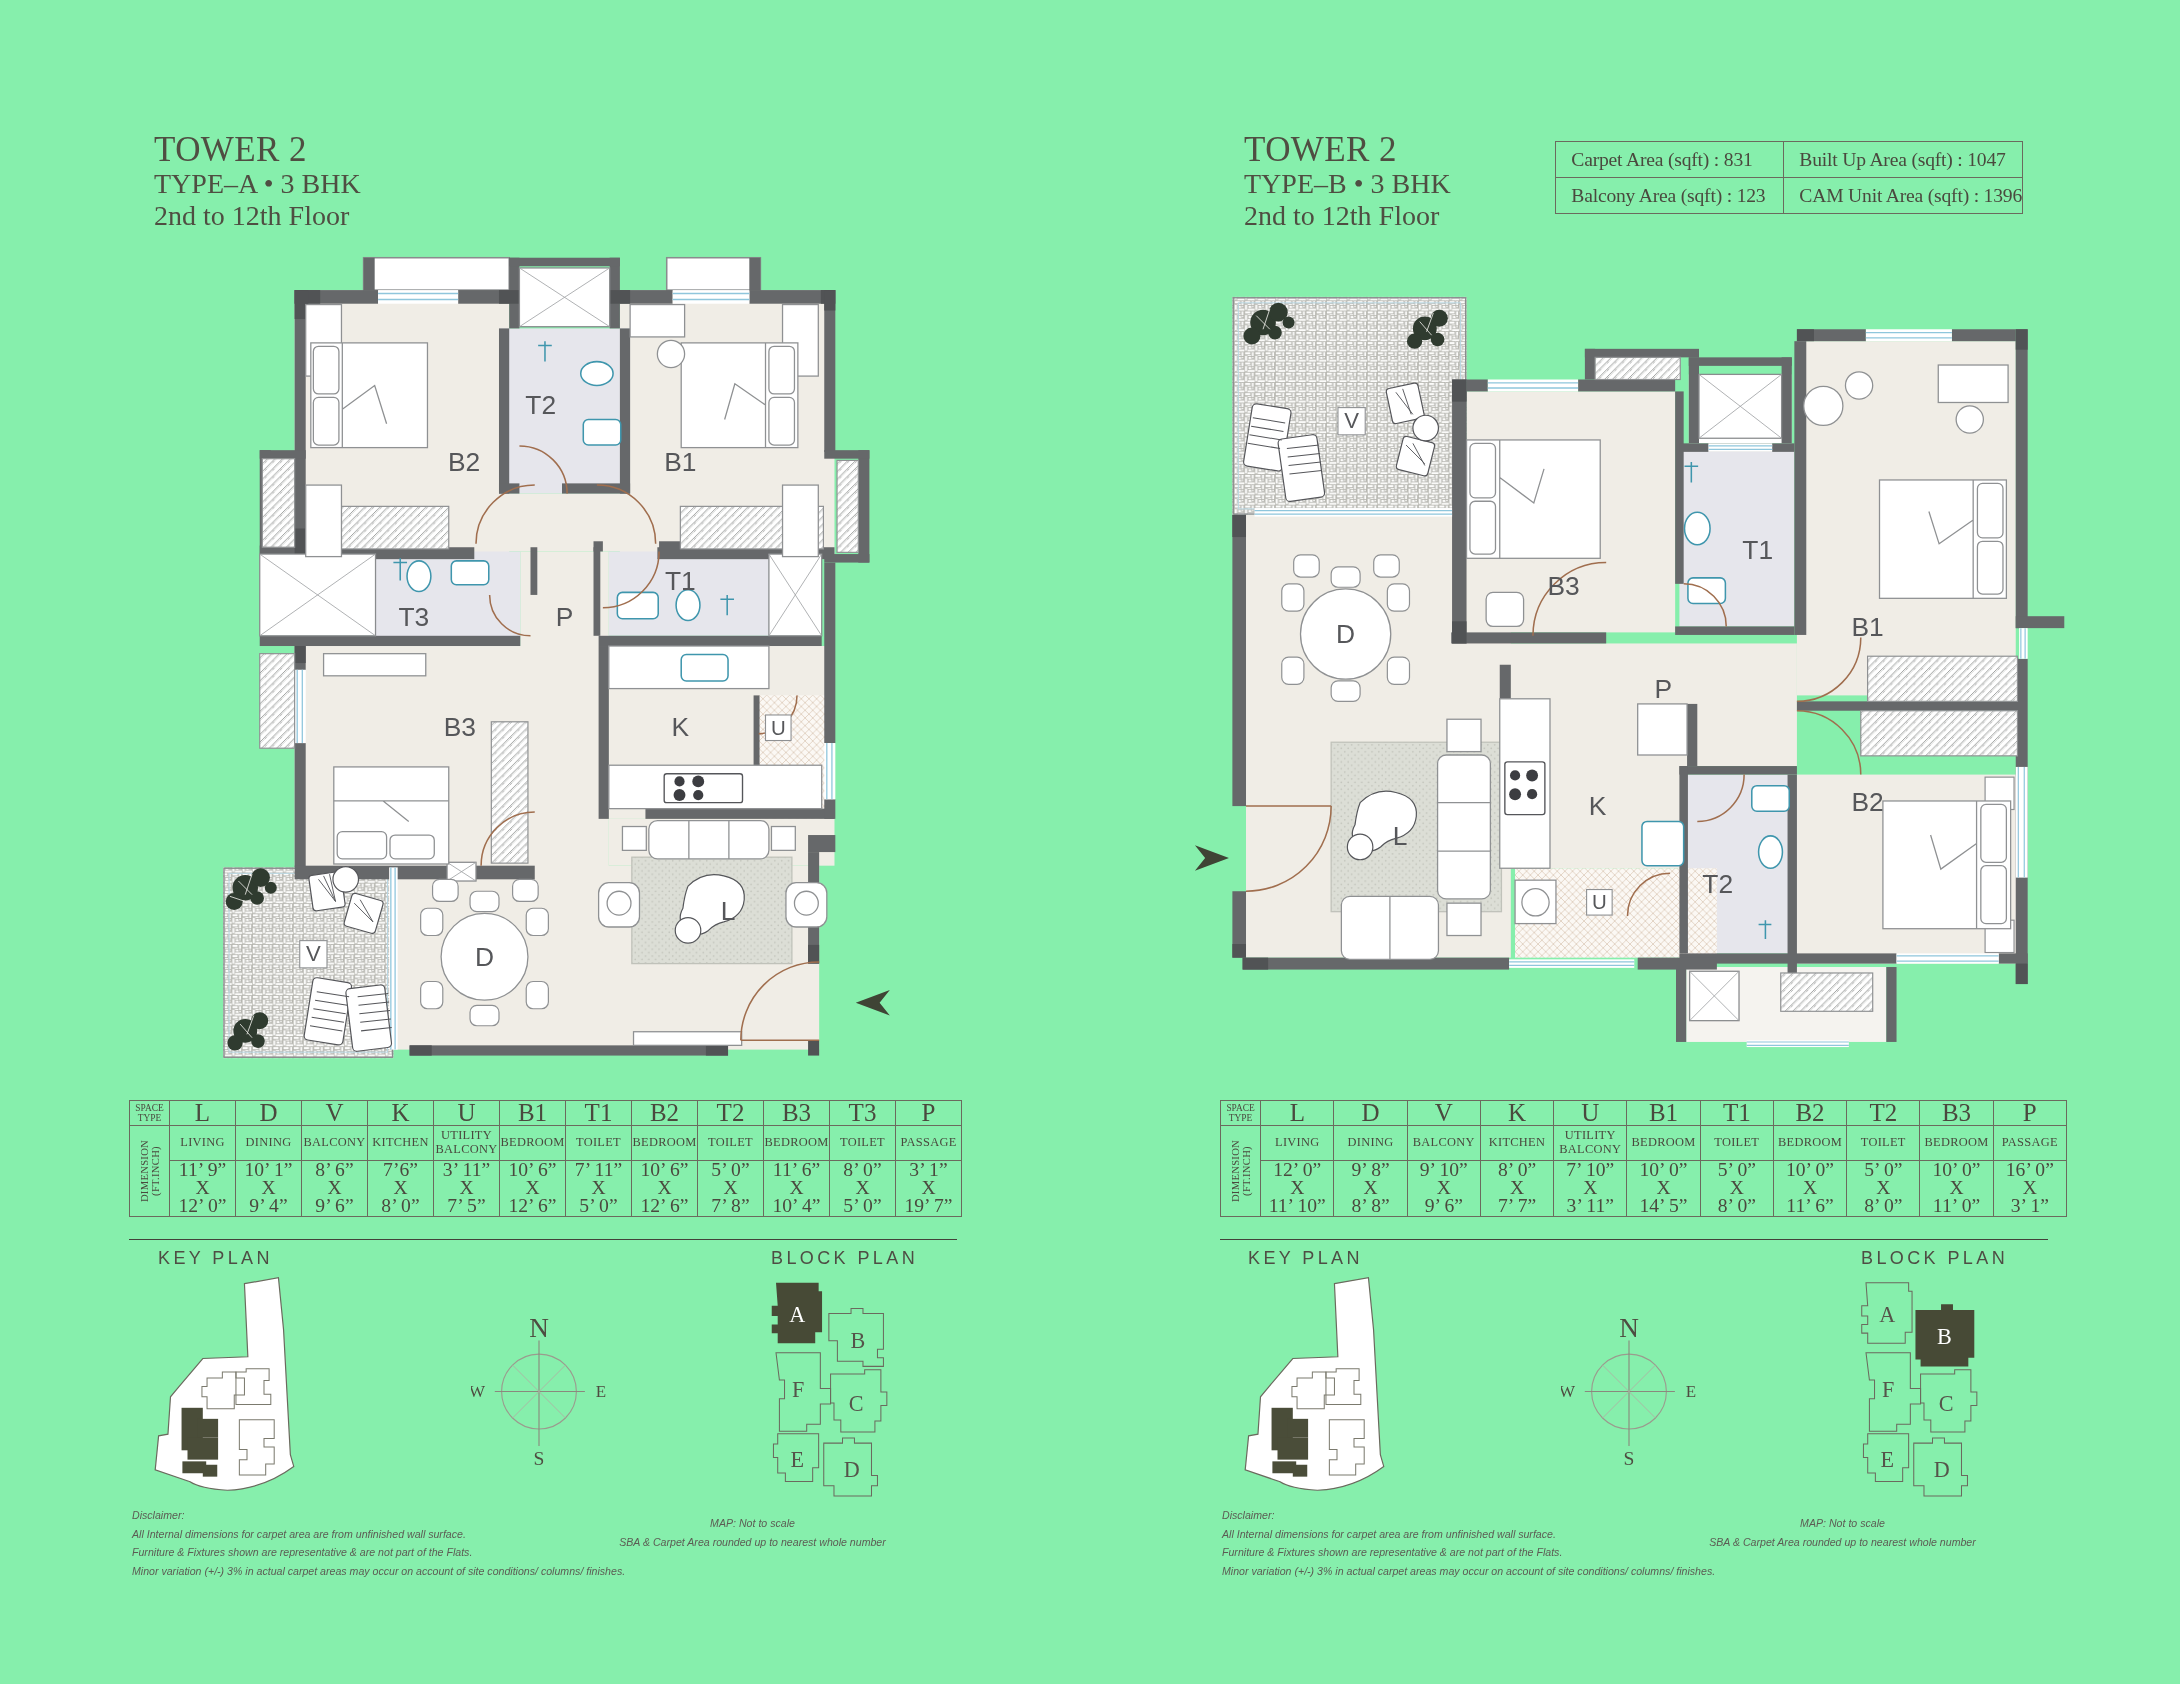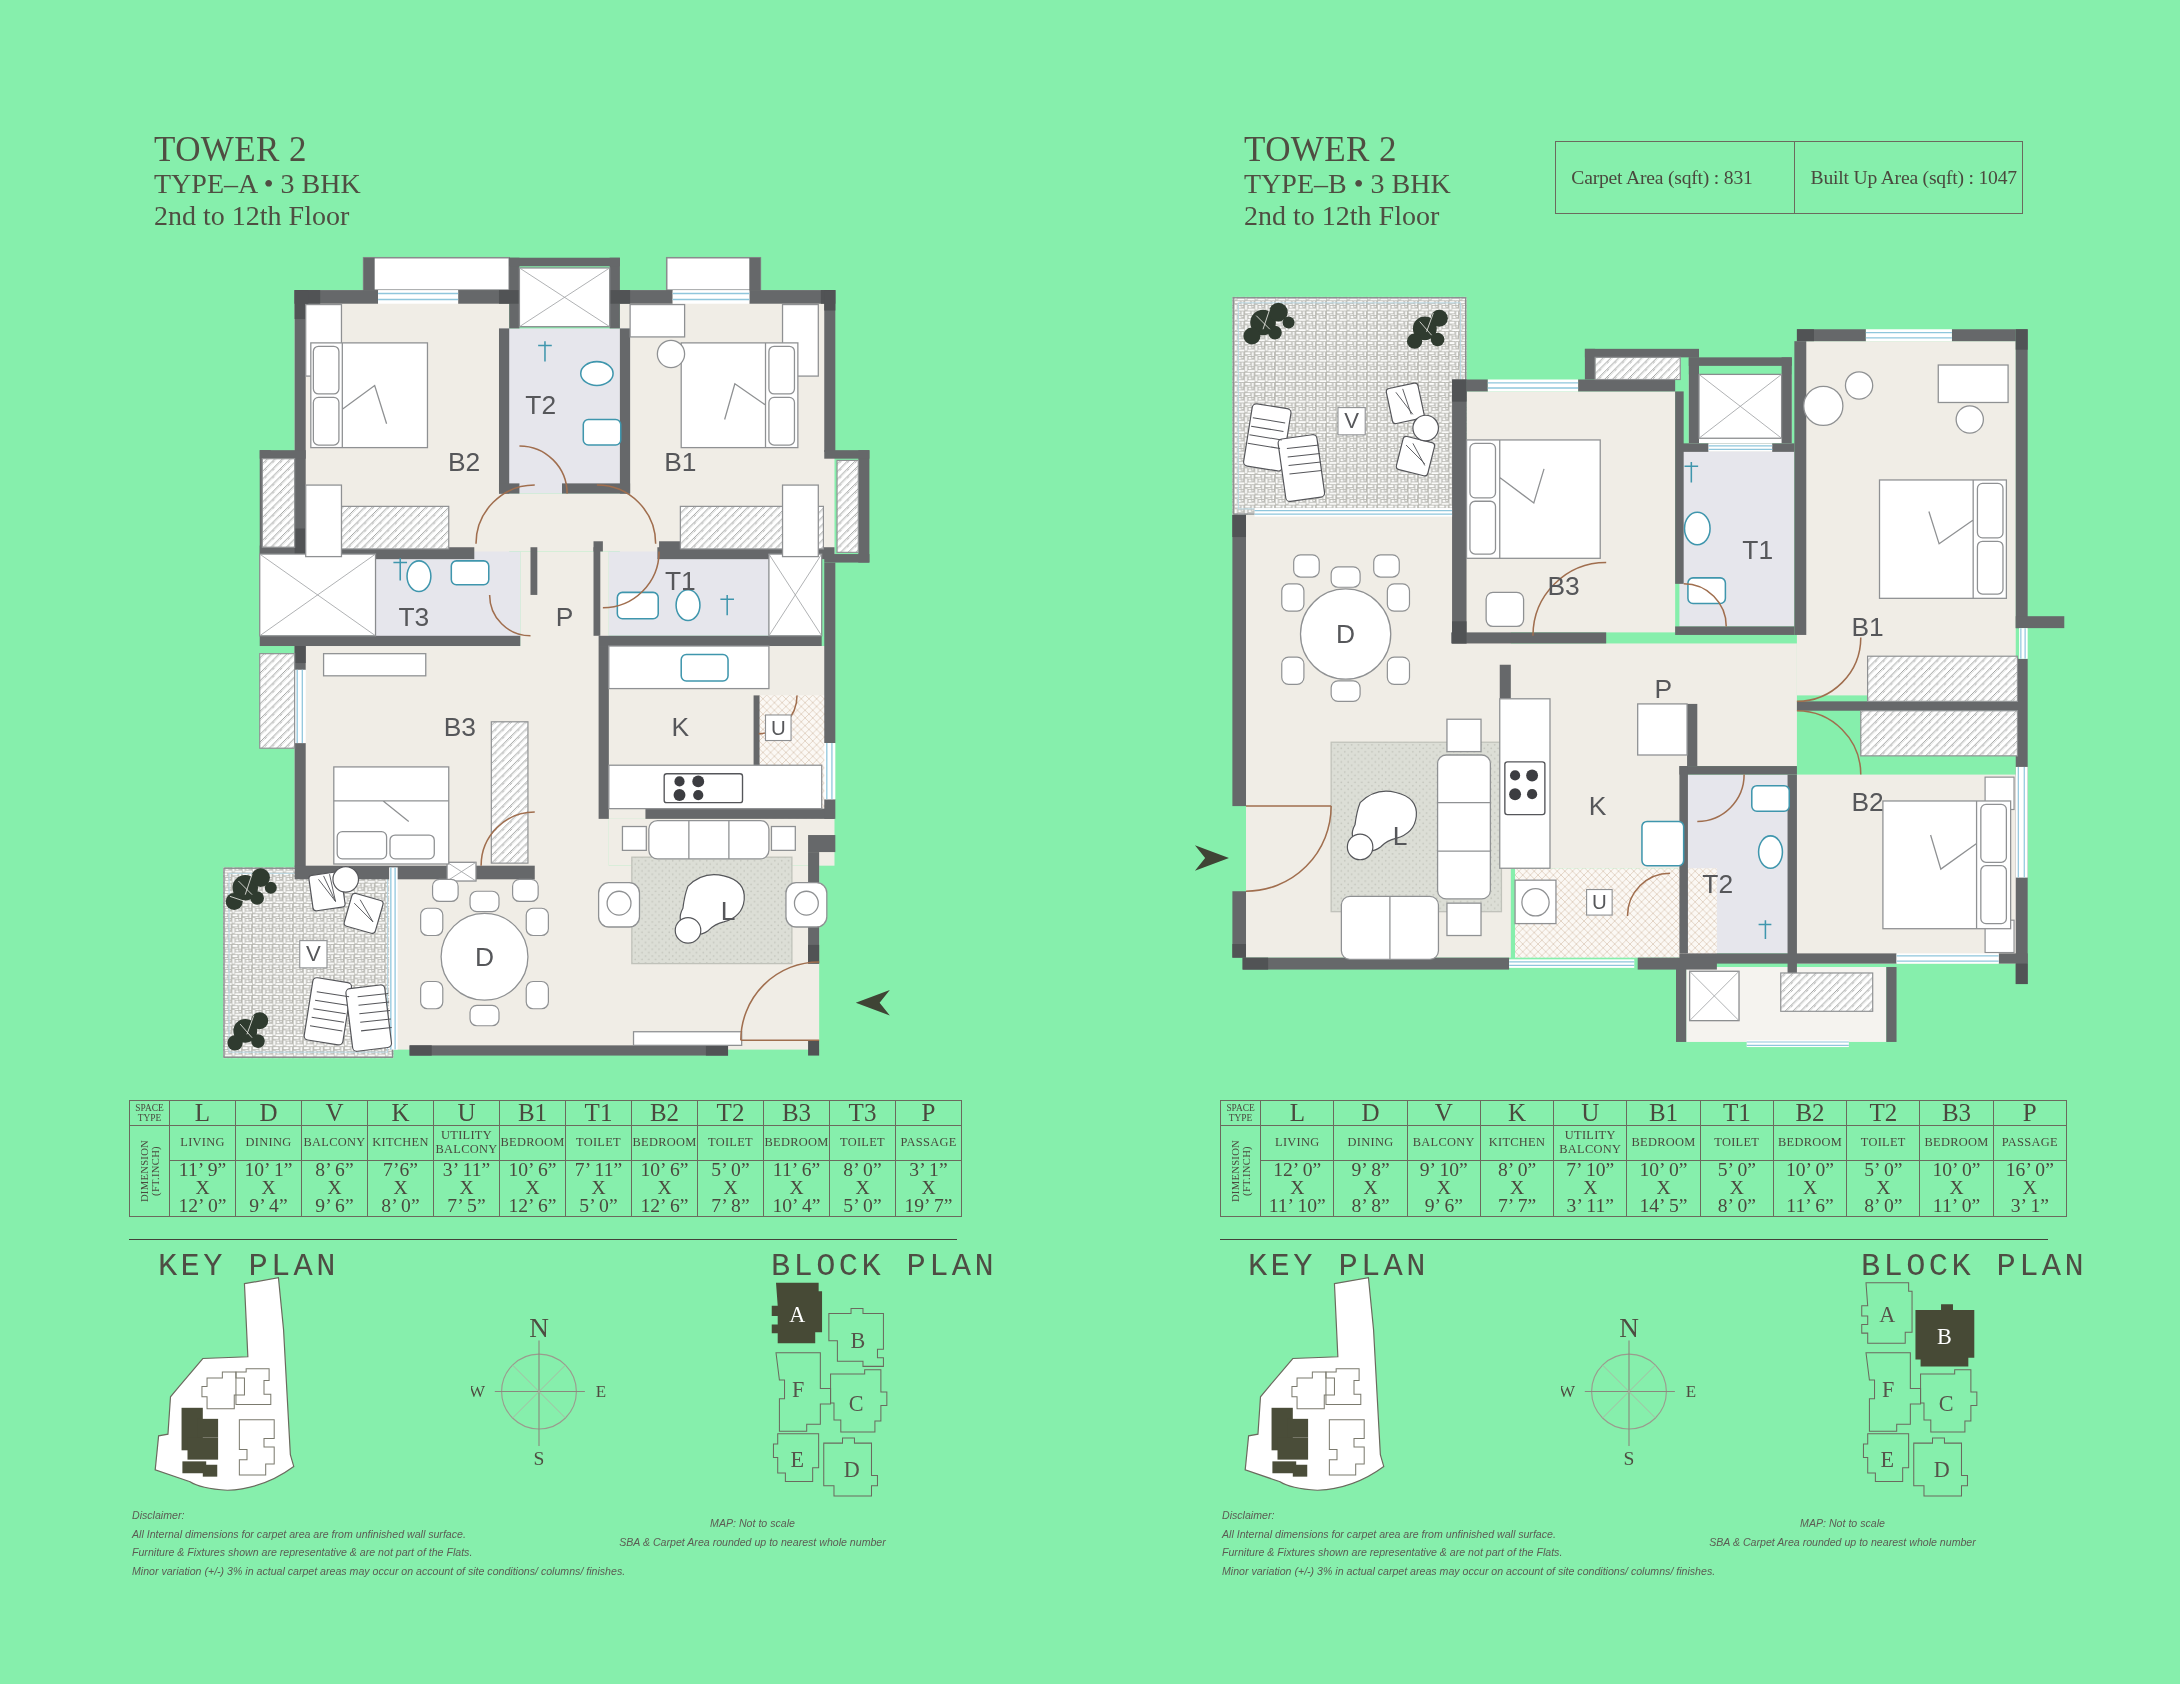--- a/index.html
+++ b/index.html
@@ -9,21 +9,21 @@
 .t1{font-size:35px;letter-spacing:0.4px;line-height:37px}
 .t2{font-size:28px;line-height:32px}
 .atable{border-collapse:collapse;font-family:"Liberation Serif",serif;color:#4a493e;font-size:19.6px;letter-spacing:-0.2px}
 .atable td{border:1.4px solid #6b6a5e;padding:0 0 0 15.3px;white-space:nowrap}
 .dtable{border-collapse:collapse;table-layout:fixed;font-family:"Liberation Serif",serif;color:#4a493e;text-align:center}
 .dtable td{border:1.3px solid #6b6a5e;overflow:hidden;padding:0}
 .r1 td{font-size:25px;line-height:24px}
 .r2 td{font-size:12.4px;letter-spacing:0.3px;line-height:13.6px}
 .r3 td{font-size:19.6px;line-height:18px}
 .dtable td.st{font-size:9.4px !important;line-height:10.2px;letter-spacing:0;padding:0}
-.hp{font-family:Liberation Mono, monospace;color:#4e4d44;font-size:32px;letter-spacing:3.4px}
+.hp{font-family:Liberation Sans, sans-serif;color:#4e4d44;font-size:18px;letter-spacing:3.4px}
 .disc{font-family:Liberation Sans, sans-serif;font-style:italic;color:#5c5c54;font-size:10.6px;line-height:18.6px}
 .mapnote{font-family:"Liberation Sans",sans-serif;font-style:italic;color:#5c5c54;font-size:10.6px;line-height:18.6px;text-align:center}
 .hr{position:absolute;height:0;border-top:1.7px solid #43423a}
 </style>
 </head>
 <body>
 <div id="page">
 
 <div class="abs ser" style="left:154px;top:131px">
 <div class="t1">TOWER 2</div>
@@ -98,20 +98,24 @@
 <div class="t2">TYPE–B • 3 BHK</div>
 <div class="t2">2nd to 12th Floor</div>
 </div>
 
 <table class="atable abs" style="left:1555px;top:141px;width:468px;height:73px">
 <tbody>
         <tr>
           <td style="width:223px">Carpet Area (sqft) : 831</td>
           <td>Built Up Area (sqft) : 1047</td>
         </tr>
+<tr>
+          <td>Balcony Area (sqft) : 123</td>
+          <td>CAM Unit Area (sqft) : 1396</td>
+        </tr>
 </tbody>
     </table>
 
 <table class="dtable abs" style="left:1220px;top:1100px;width:847px">
 <colgroup>
         <col style="width:40px">
         <col span="11" style="width:73px">
       </colgroup>
 <tbody>
         <tr class="r1">

